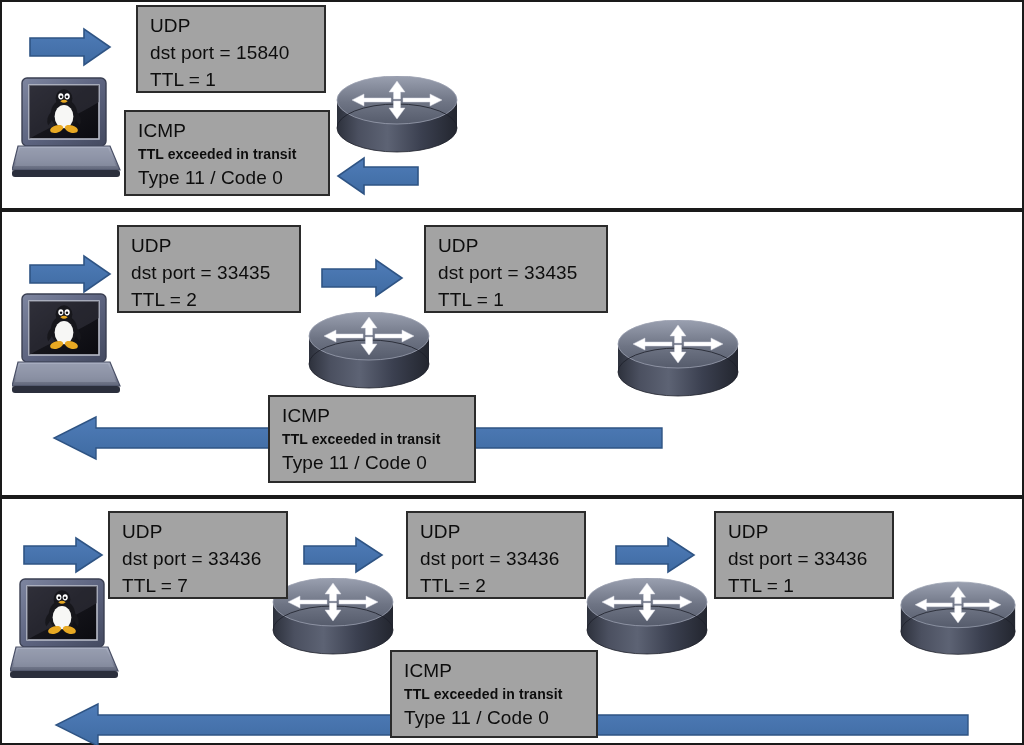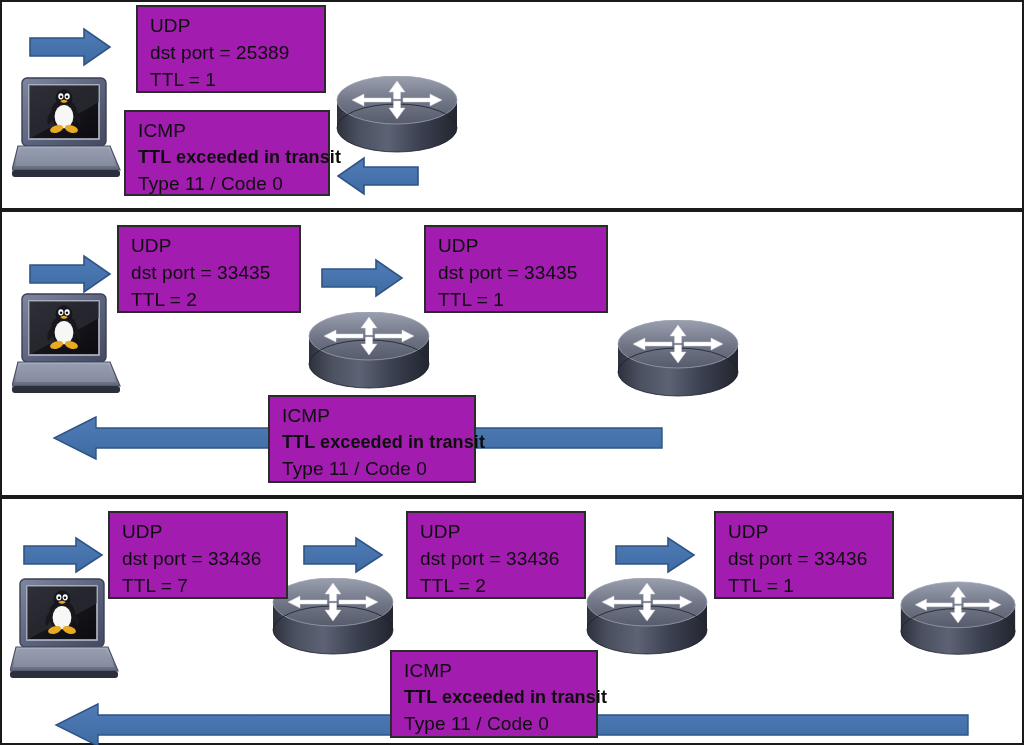--- a/index.html
+++ b/index.html
@@ -31,31 +31,31 @@
   }
   .frame-top { position:absolute; left:0; top:0; width:1024px; height:2px; background:#1a1a1a; }
   .frame-bottom { position:absolute; left:0; top:743px; width:1024px; height:2px; background:#1a1a1a; }
   .frame-left { position:absolute; left:0; top:0; width:2px; height:745px; background:#1a1a1a; }
   .frame-right { position:absolute; left:1022px; top:0; width:2px; height:745px; background:#1a1a1a; }
 
   
   .infobox {
     position: absolute;
     box-sizing: border-box;
-    background: #a21caf;
+    background: #a3a3a3;
     border: 2px solid #2b2b2b;
     padding: 6px 10px 6px 12px;
     font-size: 19px;
     line-height: 1.42;
     color: #0d0d0d;
     z-index: 30;
     letter-spacing: 0.1px;
   }
   .infobox .ln { white-space: nowrap; }
-  .infobox .ln.bold { font-weight: bold; font-size: 18px; }
+  .infobox .ln.bold { font-weight: bold; font-size: 14px; }
 
   
   .arrow {
     position: absolute;
     z-index: 12;
   }
   .arrow svg { display: block; overflow: visible; }
 
   
   .router {
@@ -149,21 +149,21 @@
         </g>
 
         <path d="M6 70 L98 70 L108 94 L0 94 Z" fill="url(#gBase)" stroke="#4a5066" stroke-width="1.2"></path>
         <path d="M8 72 L96 72 L104 90 L3 90 Z" fill="#8f95a8" opacity="0.65"></path>
         <rect x="0" y="94" width="108" height="7" rx="3" fill="#2b2f3c"></rect>
       </svg>
     </div>
 
     <div class="infobox" style="left:136px;top:5px;width:190px;height:88px">
       <div class="ln">UDP</div>
-      <div class="ln">dst port = 25389</div>
+      <div class="ln">dst port = 15840</div>
       <div class="ln">TTL = 1</div>
     </div>
 
     <div class="router" style="left:334px;top:76px">
       <svg width="126" height="82" viewBox="0 0 126 82">
         <path d="M3 24 L3 52 A60 24 0 0 0 123 52 L123 24 Z" fill="url(#gBody)"></path>
         <ellipse cx="63" cy="24" rx="60" ry="24" fill="url(#gTop)" stroke="#9aa0b0" stroke-width="0.8"></ellipse>
         <ellipse cx="63" cy="52" rx="60" ry="24" fill="none" stroke="#1d2029" stroke-width="0.8"></ellipse>
         <g fill="#ffffff" stroke="#d8dbe4" stroke-width="0.5">
           <polygon points="63,5 71,16 66.5,16 66.5,23 59.5,23 59.5,16 55,16"></polygon>

